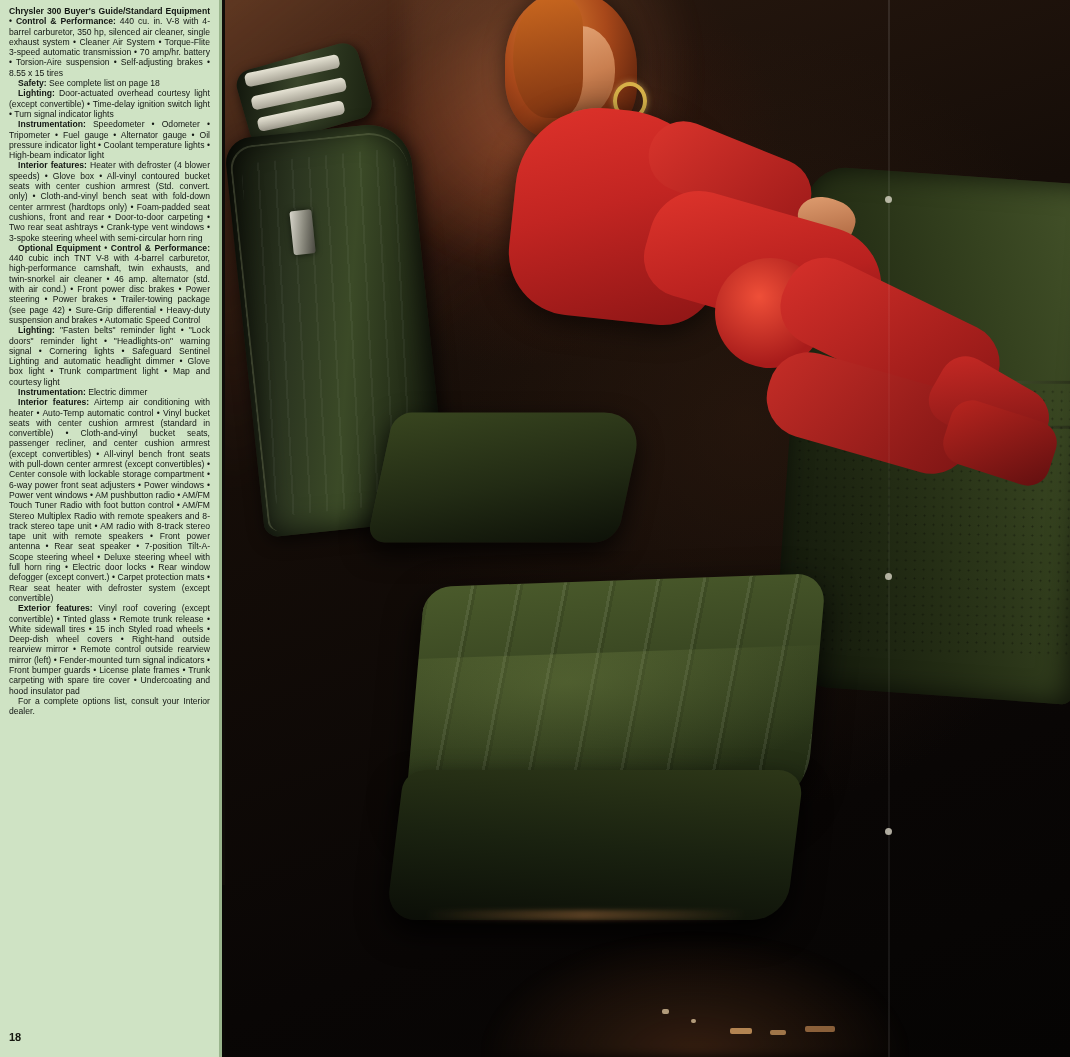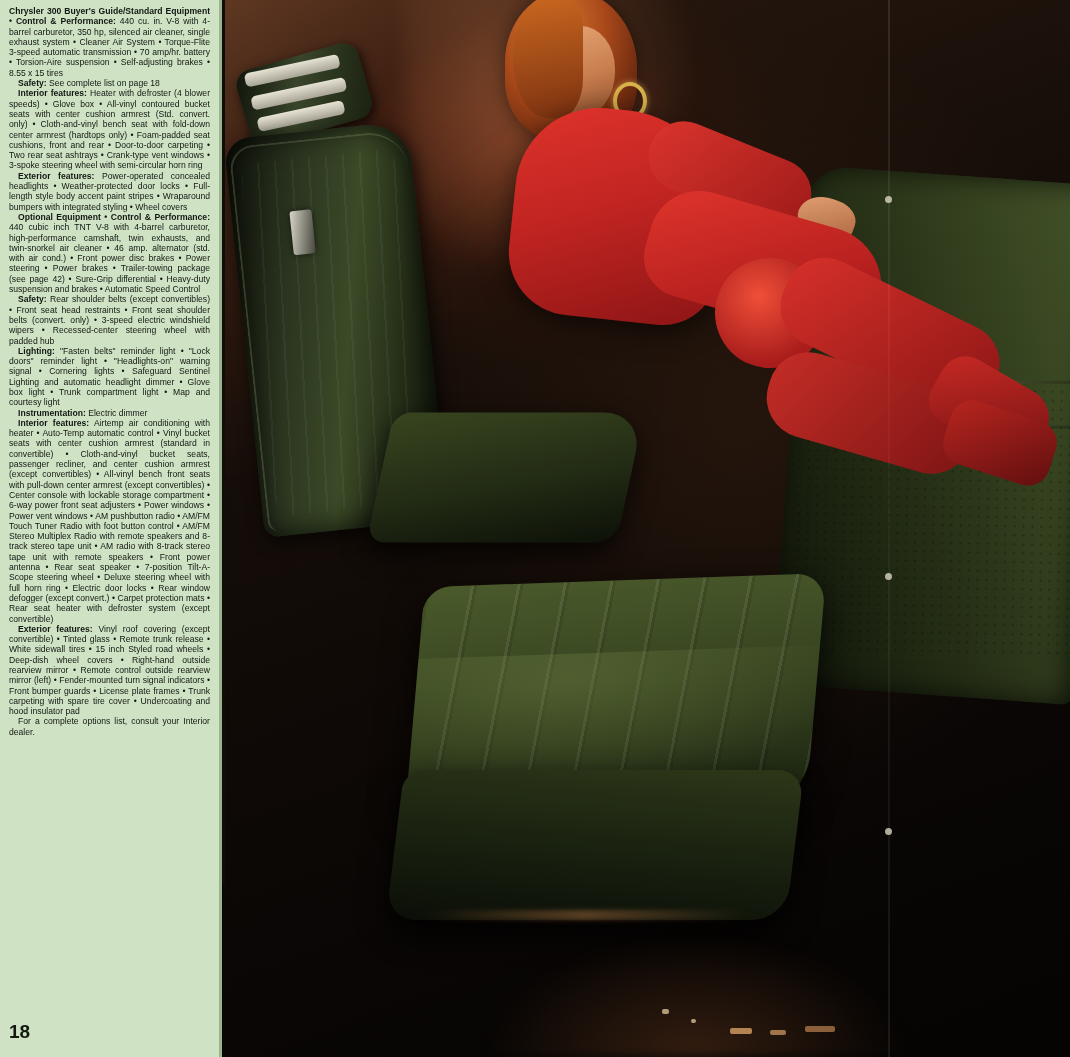--- a/index.html
+++ b/index.html
@@ -49,21 +49,21 @@
   .spec-inner p.noindent {
     text-indent: 0;
   }
   .spec-inner b {
     font-weight: bold;
   }
   .page-number {
     position: absolute;
     left: 9px;
     bottom: 14px;
-    font-size: 19px;
+    font-size: 11px;
     font-weight: bold;
     color: #15180f;
     font-family: "Liberation Sans", sans-serif;
   }
 
   
   .photo {
     position: absolute;
     left: 225px;
     top: 0;
@@ -483,24 +483,24 @@
 </style>
 </head>
 <body>
 
 <div class="page">
 
   <div class="spec-column">
     <div class="spec-inner">
       <p class="noindent"><b>Chrysler 300 Buyer's Guide/Standard Equipment • Control &amp; Performance:</b><span> 440 cu. in. V-8 with 4-barrel carburetor, 350 hp, silenced air cleaner, single exhaust system • Cleaner Air System • Torque-Flite 3-speed automatic transmission • 70 amp/hr. battery • Torsion-Aire suspension • Self-adjusting brakes • 8.55 x 15 tires</span></p>
       <p><b>Safety:</b><span> See complete list on page 18</span></p>
+      <p><b>Lighting:</b><span> Door-actuated overhead courtesy light (except convertible) • Time-delay ignition switch light • Turn signal indicator lights</span></p>
+      <p><b>Instrumentation:</b><span> Speedometer • Odometer • Tripometer • Fuel gauge • Alternator gauge • Oil pressure indicator light • Coolant temperature lights • High-beam indicator light</span></p>
       <p><b>Interior features:</b><span> Heater with defroster (4 blower speeds) • Glove box • All-vinyl contoured bucket seats with center cushion armrest (Std. convert. only) • Cloth-and-vinyl bench seat with fold-down center armrest (hardtops only) • Foam-padded seat cushions, front and rear • Door-to-door carpeting • Two rear seat ashtrays • Crank-type vent windows • 3-spoke steering wheel with semi-circular horn ring</span></p>
-      <p><b>Exterior features:</b><span> Power-operated concealed headlights • Weather-protected door locks • Full-length style body accent paint stripes • Wraparound bumpers with integrated styling • Wheel covers</span></p>
       <p><b>Optional Equipment • Control &amp; Performance:</b><span> 440 cubic inch TNT V-8 with 4-barrel carburetor, high-performance camshaft, twin exhausts, and twin-snorkel air cleaner • 46 amp. alternator (std. with air cond.) • Front power disc brakes • Power steering • Power brakes • Trailer-towing package (see page 42) • Sure-Grip differential • Heavy-duty suspension and brakes • Automatic Speed Control</span></p>
-      <p><b>Safety:</b><span> Rear shoulder belts (except convertibles) • Front seat head restraints • Front seat shoulder belts (convert. only) • 3-speed electric windshield wipers • Recessed-center steering wheel with padded hub</span></p>
       <p><b>Lighting:</b><span> "Fasten belts" reminder light • "Lock doors" reminder light • "Headlights-on" warning signal • Cornering lights • Safeguard Sentinel Lighting and automatic headlight dimmer • Glove box light • Trunk compartment light • Map and courtesy light</span></p>
       <p><b>Instrumentation:</b><span> Electric dimmer</span></p>
       <p><b>Interior features:</b><span> Airtemp air conditioning with heater • Auto-Temp automatic control • Vinyl bucket seats with center cushion armrest (standard in convertible) • Cloth-and-vinyl bucket seats, passenger recliner, and center cushion armrest (except convertibles) • All-vinyl bench front seats with pull-down center armrest (except convertibles) • Center console with lockable storage compartment • 6-way power front seat adjusters • Power windows • Power vent windows • AM pushbutton radio • AM/FM Touch Tuner Radio with foot button control • AM/FM Stereo Multiplex Radio with remote speakers and 8-track stereo tape unit • AM radio with 8-track stereo tape unit with remote speakers • Front power antenna • Rear seat speaker • 7-position Tilt-A-Scope steering wheel • Deluxe steering wheel with full horn ring • Electric door locks • Rear window defogger (except convert.) • Carpet protection mats • Rear seat heater with defroster system (except convertible)</span></p>
       <p><b>Exterior features:</b><span> Vinyl roof covering (except convertible) • Tinted glass • Remote trunk release • White sidewall tires • 15 inch Styled road wheels • Deep-dish wheel covers • Right-hand outside rearview mirror • Remote control outside rearview mirror (left) • Fender-mounted turn signal indicators • Front bumper guards • License plate frames • Trunk carpeting with spare tire cover • Undercoating and hood insulator pad</span></p>
       <p><span>For a complete options list, consult your Interior dealer.</span></p>
     </div>
     <div class="page-number">18</div>
   </div>
 
   <div class="photo">

